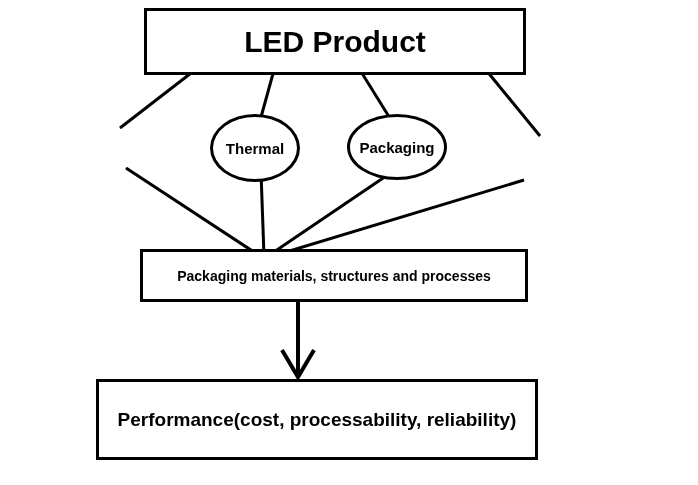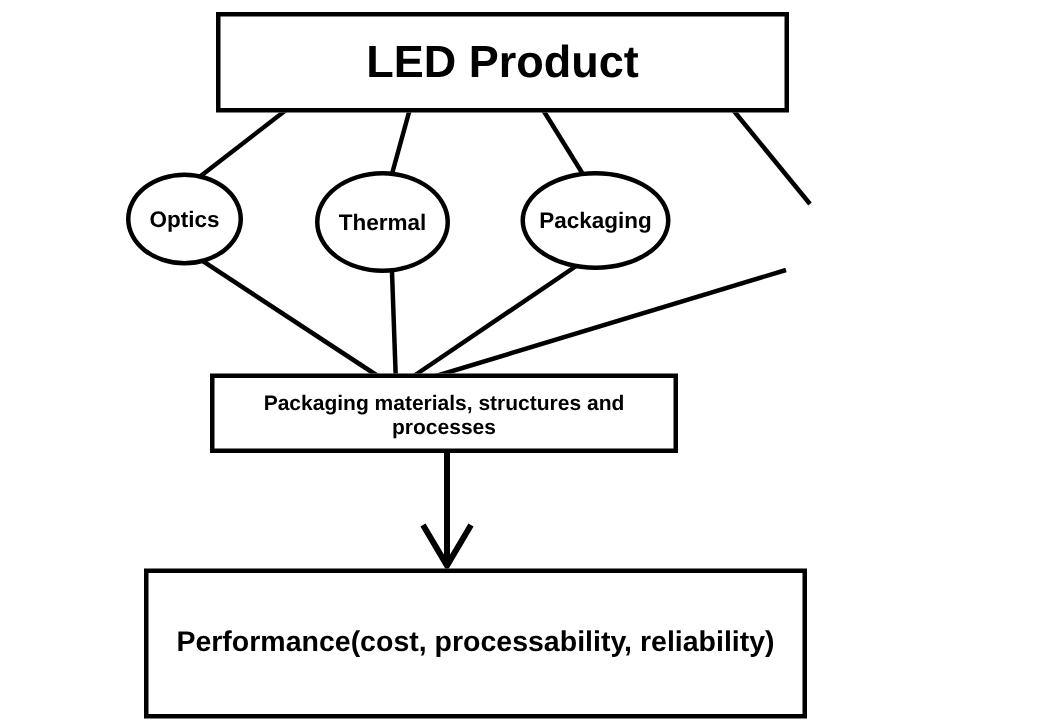--- a/index.html
+++ b/index.html
@@ -50,30 +50,30 @@
     font-weight: bold;
     font-size: 15px;
   }
   .ellipse-optics    { left:  84px; top: 115px; width:  78px; height: 62px; }
   .ellipse-thermal   { left: 210px; top: 114px; width:  90px; height: 68px; }
   .ellipse-electrics { left: 347px; top: 114px; width: 100px; height: 66px; }
   .ellipse-mechanics { left: 484px; top: 121px; width: 100px; height: 67px; }
   .box-packaging {
     left: 140px;
     top: 249px;
-    width: 312px;
+    width: 388px;
     height: 53px;
     font-size: 14px;
     font-weight: bold;
   }
   .box-performance {
     left: 96px;
     top: 379px;
     width: 442px;
-    height: 100px;
+    height: 81px;
     font-size: 19px;
     font-weight: bold;
   }
 </style>
 </head>
 <body>
 
 <div class="canvas">
 
   <svg class="connector-layer" viewBox="0 0 698 485" xmlns="http://www.w3.org/2000/svg">
@@ -89,23 +89,20 @@
     <line x1="524" y1="180" x2="273" y2="256" stroke="#000000" stroke-width="3"></line>
 
     <line x1="298" y1="300" x2="298" y2="374" stroke="#000000" stroke-width="4"></line>
     <polyline points="282,350 298,377 314,350" fill="none" stroke="#000000" stroke-width="4"></polyline>
   </svg>
 
   <div class="node box-title">
     <span>LED Product</span>
   </div>
 
-  <div class="node ellipse ellipse-optics">
-    <span>Optics</span>
-  </div>
 
   <div class="node ellipse ellipse-thermal">
     <span>Thermal</span>
   </div>
 
   <div class="node ellipse ellipse-electrics">
     <span>Packaging</span>
   </div>
 
 

